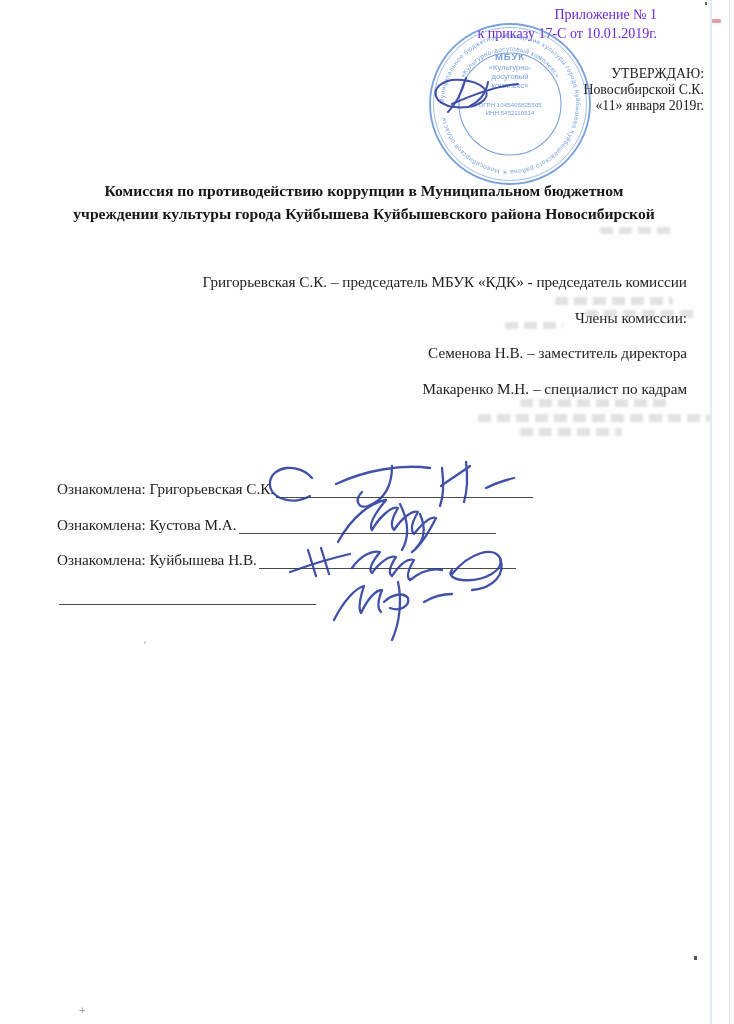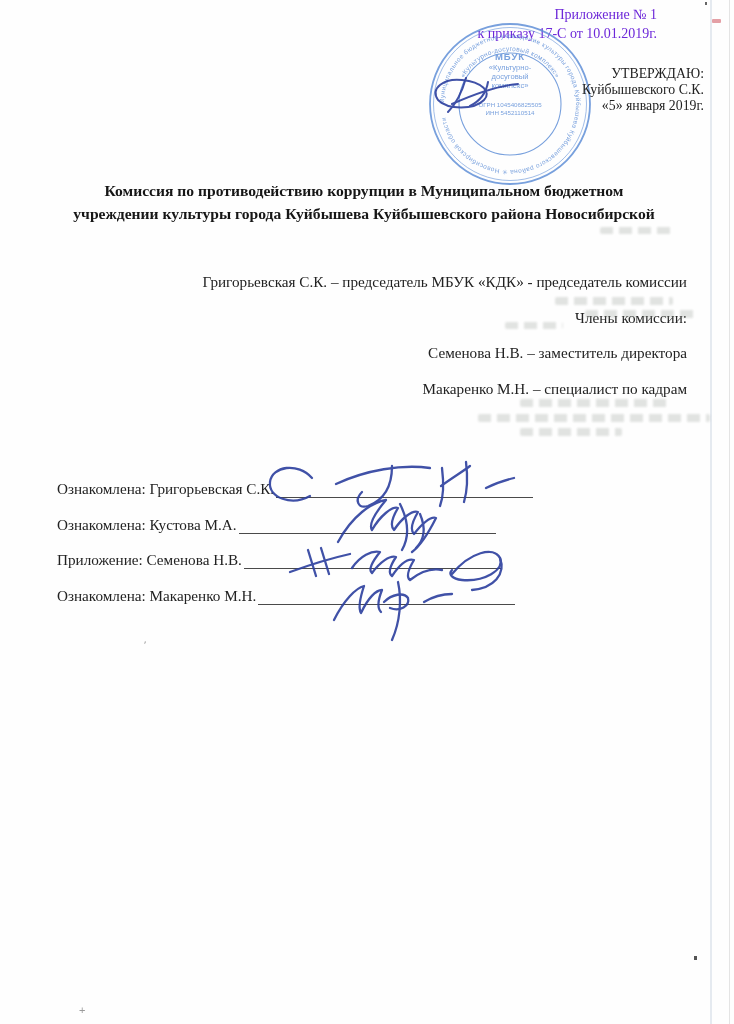--- a/index.html
+++ b/index.html
@@ -112,22 +112,22 @@
         <text x="86" y="61" font-size="7.6">досуговый</text>
         <text x="86" y="70" font-size="7.6">комплекс»</text>
         <text x="86" y="89" font-size="6.2">ОГРН 1045406825505</text>
         <text x="86" y="97" font-size="6.2">ИНН 5452110514</text>
       </g>
     </svg>
   </div>
 
   <div class="approval">
     <div class="ap1">УТВЕРЖДАЮ:</div>
-    <div class="ap3">Куйбышевского С.К.</div>
-    <div class="ap4">«5» января 2019г.</div>
+    <div class="ap3">Новосибирской С.К.</div>
+    <div class="ap4">«11» января 2019г.</div>
   </div>
 
   <div class="title">
     <div>Комиссия по противодействию коррупции в Муниципальном бюджетном</div>
     <div>учреждении культуры города Куйбышева Куйбышевского района Новосибирской</div>
   </div>
 
   <div class="bodytext">
     <div class="line">Григорьевская С.К. – председатель МБУК «КДК» - председатель комиссии</div>
     <div class="line">Члены комиссии:</div>
@@ -138,25 +138,24 @@
   <div class="acks">
     <div class="ack">
       <span class="ack-label">Ознакомлена: Григорьевская С.К.</span>
         <span class="sig-line"></span>
     </div>
     <div class="ack">
       <span class="ack-label">Ознакомлена: Кустова М.А.</span>
         <span class="sig-line"></span>
     </div>
     <div class="ack">
-      <span class="ack-label">Приложение: Семенова Н.В.</span>
-        <span class="sig-line"></span>
-    </div>
-    <div class="ack">
-      <span class="ack-label">Ознакомлена: Макаренко М.Н.</span>
+      <span class="ack-label">Ознакомлена: Куйбышева Н.В.</span>
+        <span class="sig-line"></span>
+    </div>
+    <div class="ack">
         <span class="sig-line"></span>
     </div>
   </div>
 
   <svg class="signatures" viewBox="0 0 734 1024">
     <g fill="none" stroke="#2c3f9e" stroke-width="2.3" stroke-linecap="round" stroke-linejoin="round" opacity="0.9">
 
       <g stroke-width="2">
         <path d="M 438,100 C 430,88 444,78 462,80 C 482,82 492,92 484,100 C 474,110 448,110 438,100"></path>
         <path d="M 452,104 C 470,96 494,86 518,84"></path>

